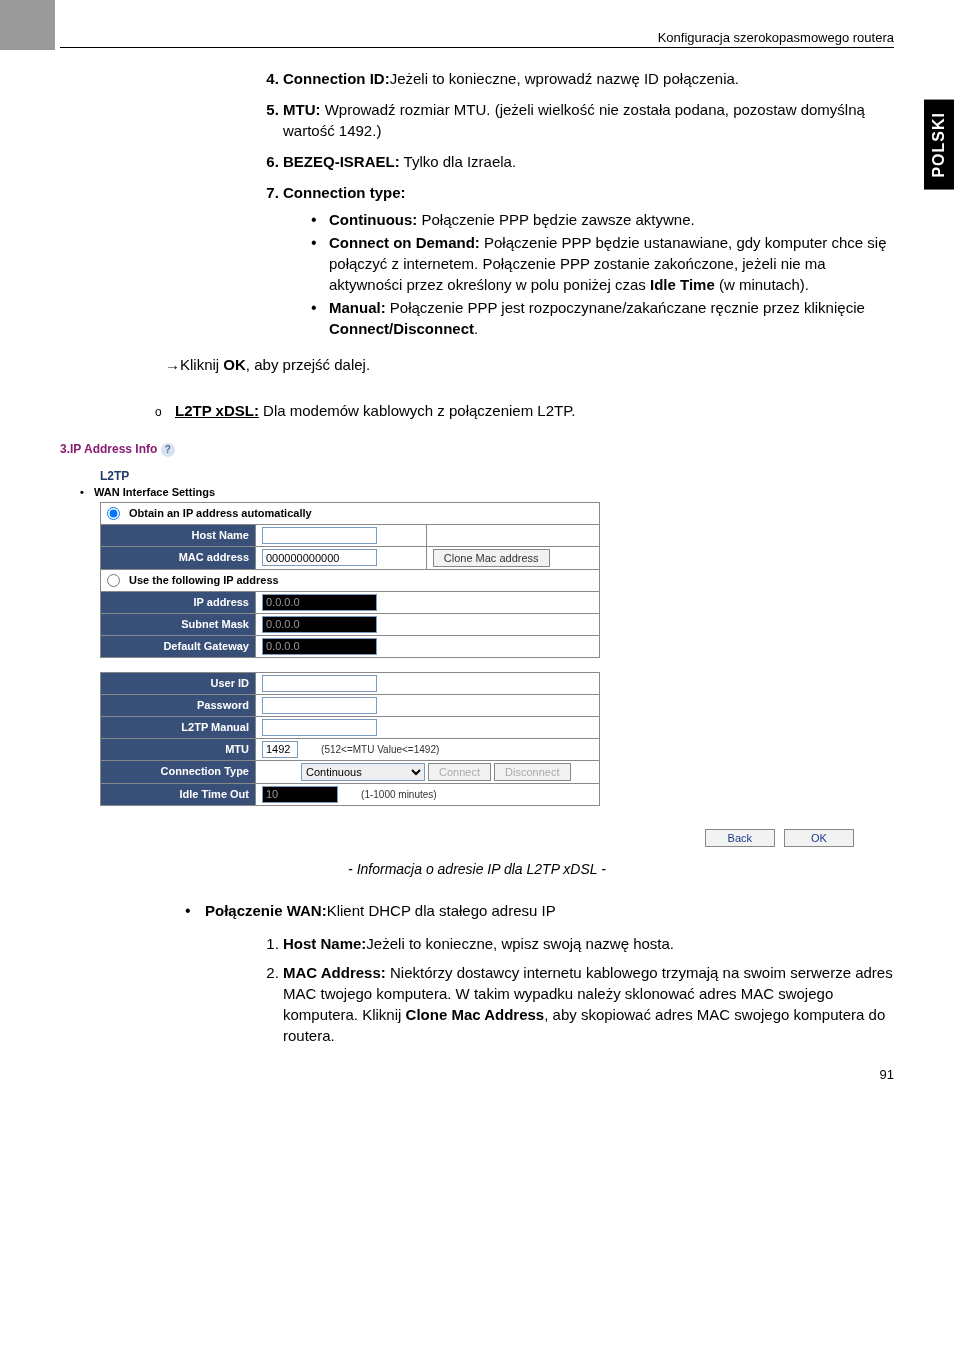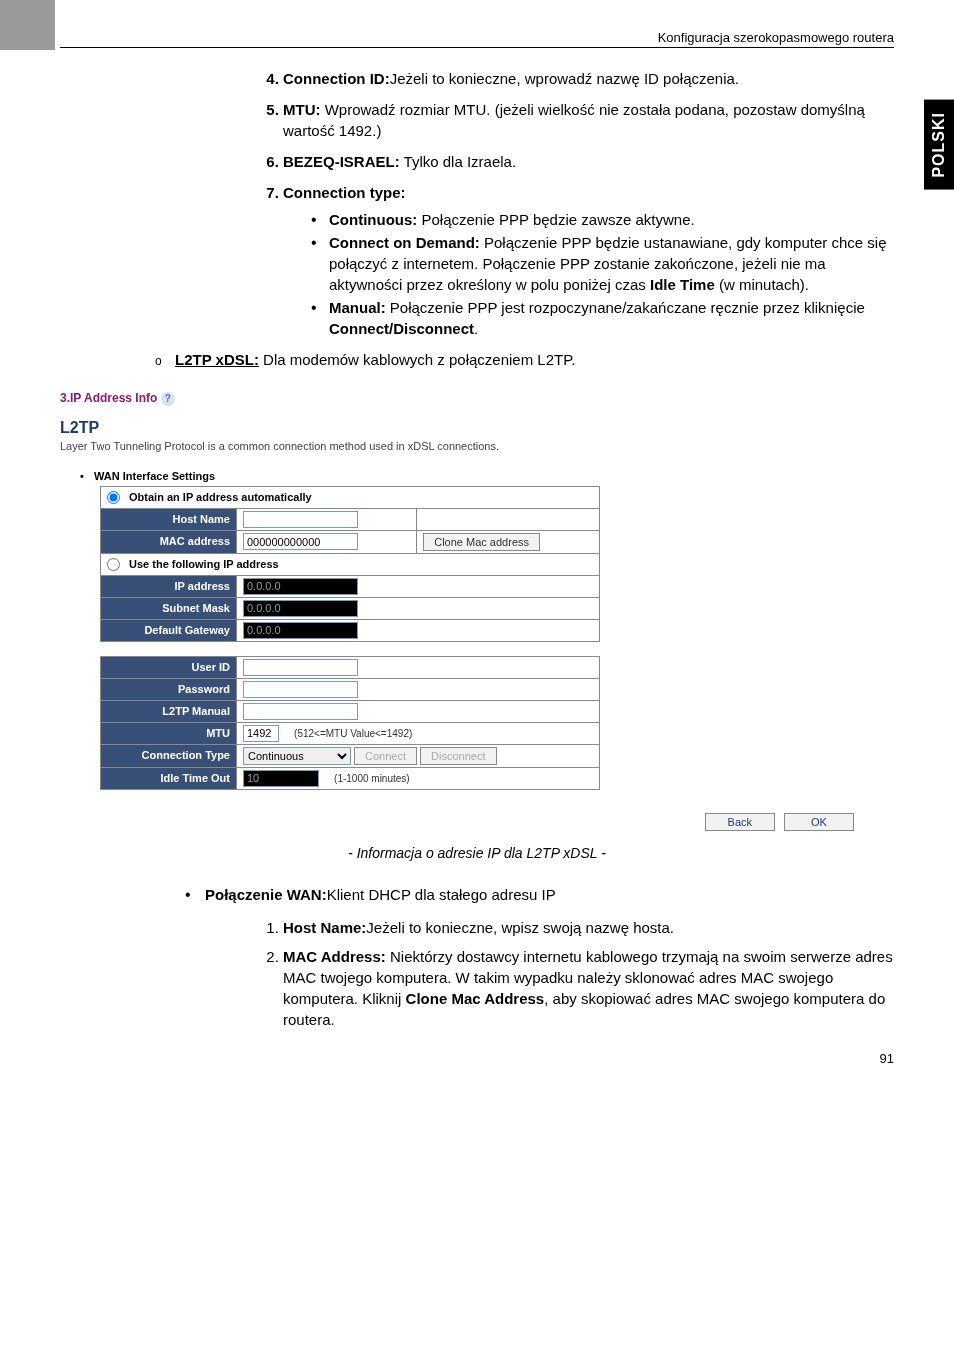--- a/index.html
+++ b/index.html
@@ -106,21 +106,22 @@
     border-radius: 50%;
     color: #5a6ea0;
     font-size: 10px;
     text-align: center;
     line-height: 14px;
     vertical-align: middle;
   }
   .sc-subtitle {
     color: #223a6a;
     font-weight: bold;
-    font-size: 16px;
+    font-size: 12px;
+    margin-left: 40px;
   }
   .sc-desc {
     font-size: 11px;
     color: #444;
     margin-bottom: 14px;
   }
   .sc-section-label {
     font-size: 11px;
     font-weight: bold;
     margin-left: 20px;
@@ -149,21 +150,21 @@
   .sc-table .radio-row td {
     background: #fff;
     font-weight: bold;
     font-size: 11px;
   }
   .sc-label-cell {
     background: #384f77;
     color: #fff;
     text-align: right;
     font-weight: bold;
-    width: 136px;
+    width: 155px;
   }
   .sc-input {
     border: 1px solid #7a9ac0;
     font-size: 11px;
     padding: 1px 3px;
     width: 115px;
     height: 17px;
     font-family: Liberation Sans, sans-serif;
   }
   .sc-input.disabled { color: #999; background: #000000; }
@@ -177,23 +178,24 @@
   }
   .sc-button.disabled { color: #aaa; }
   .sc-radio {
     margin-right: 6px;
     vertical-align: middle;
   }
   .sc-select {
     border: 1px solid #7a9ac0;
     font-size: 11px;
     height: 18px;
-    width: 108px;
-  }
-  .sc-inline-note { font-size: 10px; color: #333; margin-left: 12px; }
+    width: 124px;
+    margin-left: 39px;
+  }
+  .sc-inline-note { font-size: 10px; color: #333; margin-left: 20px; }
   .bottom-btns {
     text-align: right;
     margin-right: 40px;
     margin-top: 20px;
   }
   .bottom-btns .sc-button { width: 70px; margin-left: 5px; color: #1a3a8a;}
   .caption {
     text-align: center;
     font-style: italic;
     font-size: 14px;
@@ -255,32 +257,34 @@
       <li><span>BEZEQ-ISRAEL:</span><span class="inner"> Tylko dla Izraela.</span></li>
       <li><span>Connection type:</span>
         <ul class="bullet-sub">
           <li><b>Continuous:</b><span> Połączenie PPP będzie zawsze aktywne.</span></li>
           <li><b>Connect on Demand:</b><span> Połączenie PPP będzie ustanawiane, gdy komputer chce się połączyć z internetem. Połączenie PPP zostanie zakończone, jeżeli nie ma aktywności przez określony w polu poniżej czas </span><b>Idle Time</b><span> (w minutach).</span></li>
           <li><b>Manual:</b><span> Połączenie PPP jest rozpoczynane/zakańczane ręcznie przez kliknięcie </span><b>Connect/Disconnect</b><span>.</span></li>
         </ul>
       </li>
     </ol>
 
+    <div class="arrow-line">
+      <span>→Kliknij </span><b>OK</b><span>, aby przejść dalej.</span>
+    </div>
 
     <div class="circle-line">
       <b><u>L2TP xDSL:</u></b><span> Dla modemów kablowych z połączeniem L2TP.</span>
     </div>
 
     <div class="screenshot">
       <div class="sc-title">
         <span>3.IP Address Info</span>
         <span class="help-icon">?</span>
       </div>
       <div class="sc-subtitle">L2TP</div>
-      <div class="sc-desc">Layer Two Tunneling Protocol is a common connection method used in xDSL connections.</div>
 
       <div class="sc-section-label">WAN Interface Settings</div>
 
       <table class="sc-table">
         <tbody>
             <tr class="radio-row">
               <td colspan="3">
           <input type="radio" class="sc-radio" checked="" style="">
           <span>Obtain an IP address automatically</span>
         </td>

